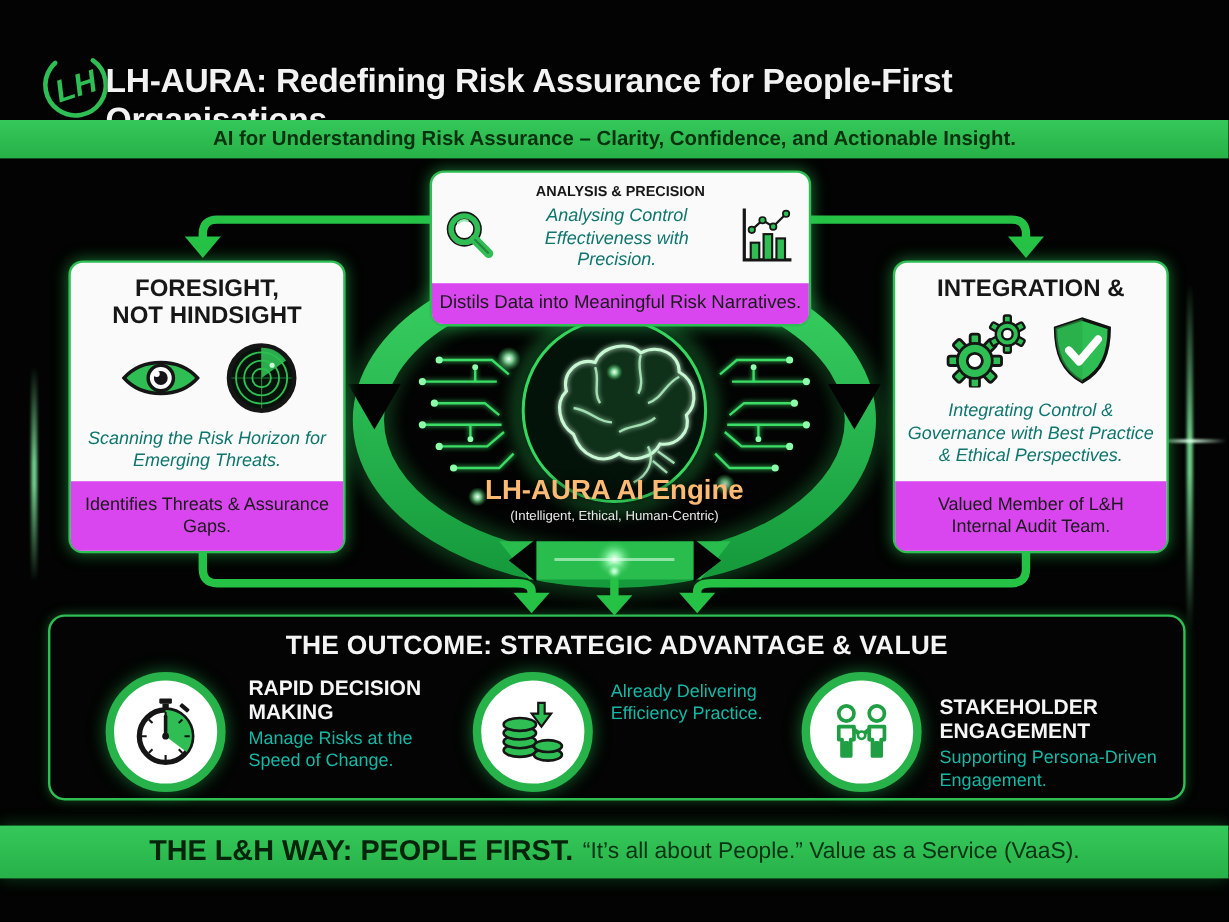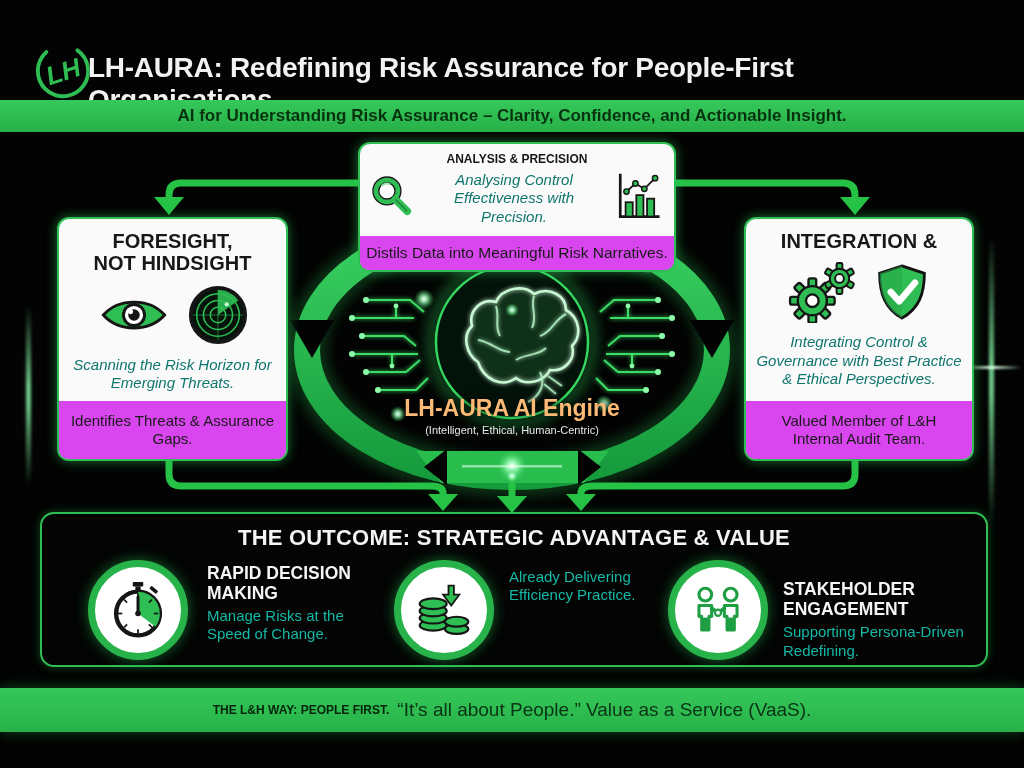--- a/index.html
+++ b/index.html
@@ -9,21 +9,21 @@
   
   #header-title{left:88px;top:52px;width:900px;color:#f2f2f2;font-size:28px;font-weight:bold;
                 letter-spacing:-0.3px;text-shadow:0 1px 2px rgba(0,0,0,.8);z-index:4;}
   #logo{left:32px;top:40px;width:62px;height:62px;z-index:4;}
   
   .green-banner{left:0;width:1024px;background:linear-gradient(180deg,#35c85a,#27b148);
                 display:flex;align-items:center;justify-content:center;z-index:4;text-align:right;}
   #top-banner{top:100px;height:32px;}
   #top-banner .t{color:#07310f;font-size:17px;font-weight:600;}
   #bottom-banner{top:688px;height:44px;box-shadow:0 0 14px rgba(40,200,90,.35);}
-  #bottom-banner .b{color:#04230a;font-size:12px;font-weight:800;margin-right:8px;}
+  #bottom-banner .b{color:#04230a;font-size:24px;font-weight:800;margin-right:8px;}
   #bottom-banner .r{color:#0a3315;font-size:19px;font-weight:500;}
   
   .card{background:#fafafa;border:2.5px solid #2fbe53;border-radius:12px;z-index:3;
         box-shadow:0 0 12px rgba(46,200,90,.55);color:#141414;text-align:center;
         display:flex;flex-direction:column;}
   .card-title{font-weight:bold;color:#171717;line-height:1.12;}
   .card-body{color:#0f766e;line-height:1.22;font-style:italic;}
   .card-footer{background:#d946ef;border-radius:0 0 9px 9px;margin-top:auto;display:flex;
                align-items:center;justify-content:center;color:#1a1a1a;line-height:1.2;}
   #box-analysis{left:358px;top:142px;width:314px;height:126px;}
@@ -377,21 +377,21 @@
             <circle cx="46" cy="11" r="7"></circle>
             <path d="M11 23 h14 v12 h-3 v15 h-3 V38 h-2 v12 h-3 V35 h-3 Z"></path>
             <path d="M39 23 h14 v12 h-3 v15 h-3 V38 h-2 v12 h-3 V35 h-3 Z"></path>
           </g>
           <path d="M25 26 L32 31 L39 26" fill="none" stroke="#1f9e43" stroke-width="4" stroke-linecap="round"></path>
           <circle cx="32" cy="31" r="3.4" fill="#fff" stroke="#1f9e43" stroke-width="2.4"></circle>
         </svg>
       </div>
       <div class="out-text">
         <div class="out-title">STAKEHOLDER ENGAGEMENT</div>
-        <div class="out-desc">Supporting Persona-Driven Redefining.</div>
+        <div class="out-desc">Supporting Persona-Driven Engagement.</div>
       </div>
     </div>
   </div>
 
   <div id="bottom-banner" class="abs green-banner">
     <span class="b">THE L&amp;H WAY: PEOPLE FIRST.</span>
     <span class="r">“It’s all about People.” Value as a Service (VaaS).</span>
   </div>
 
   <div id="glow-left" class="abs edge-glow"></div>

